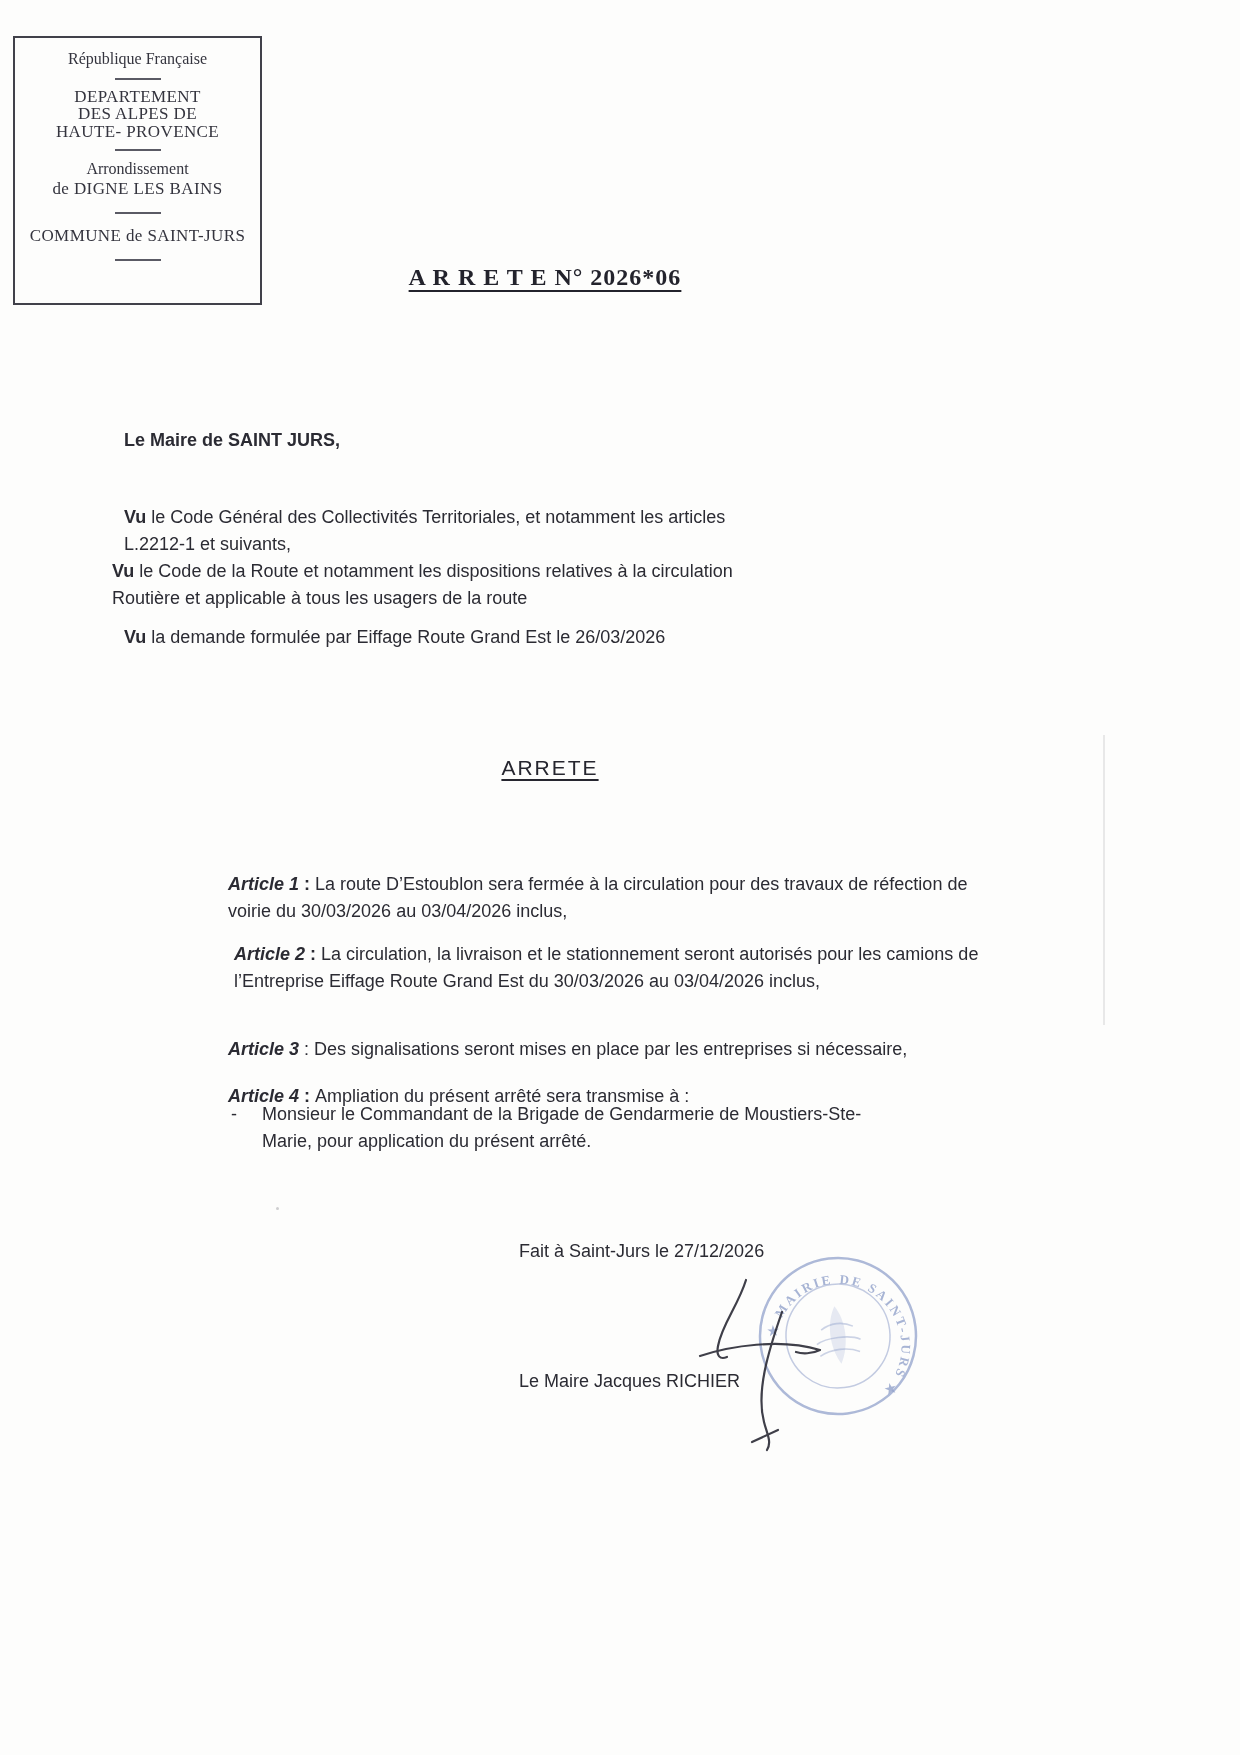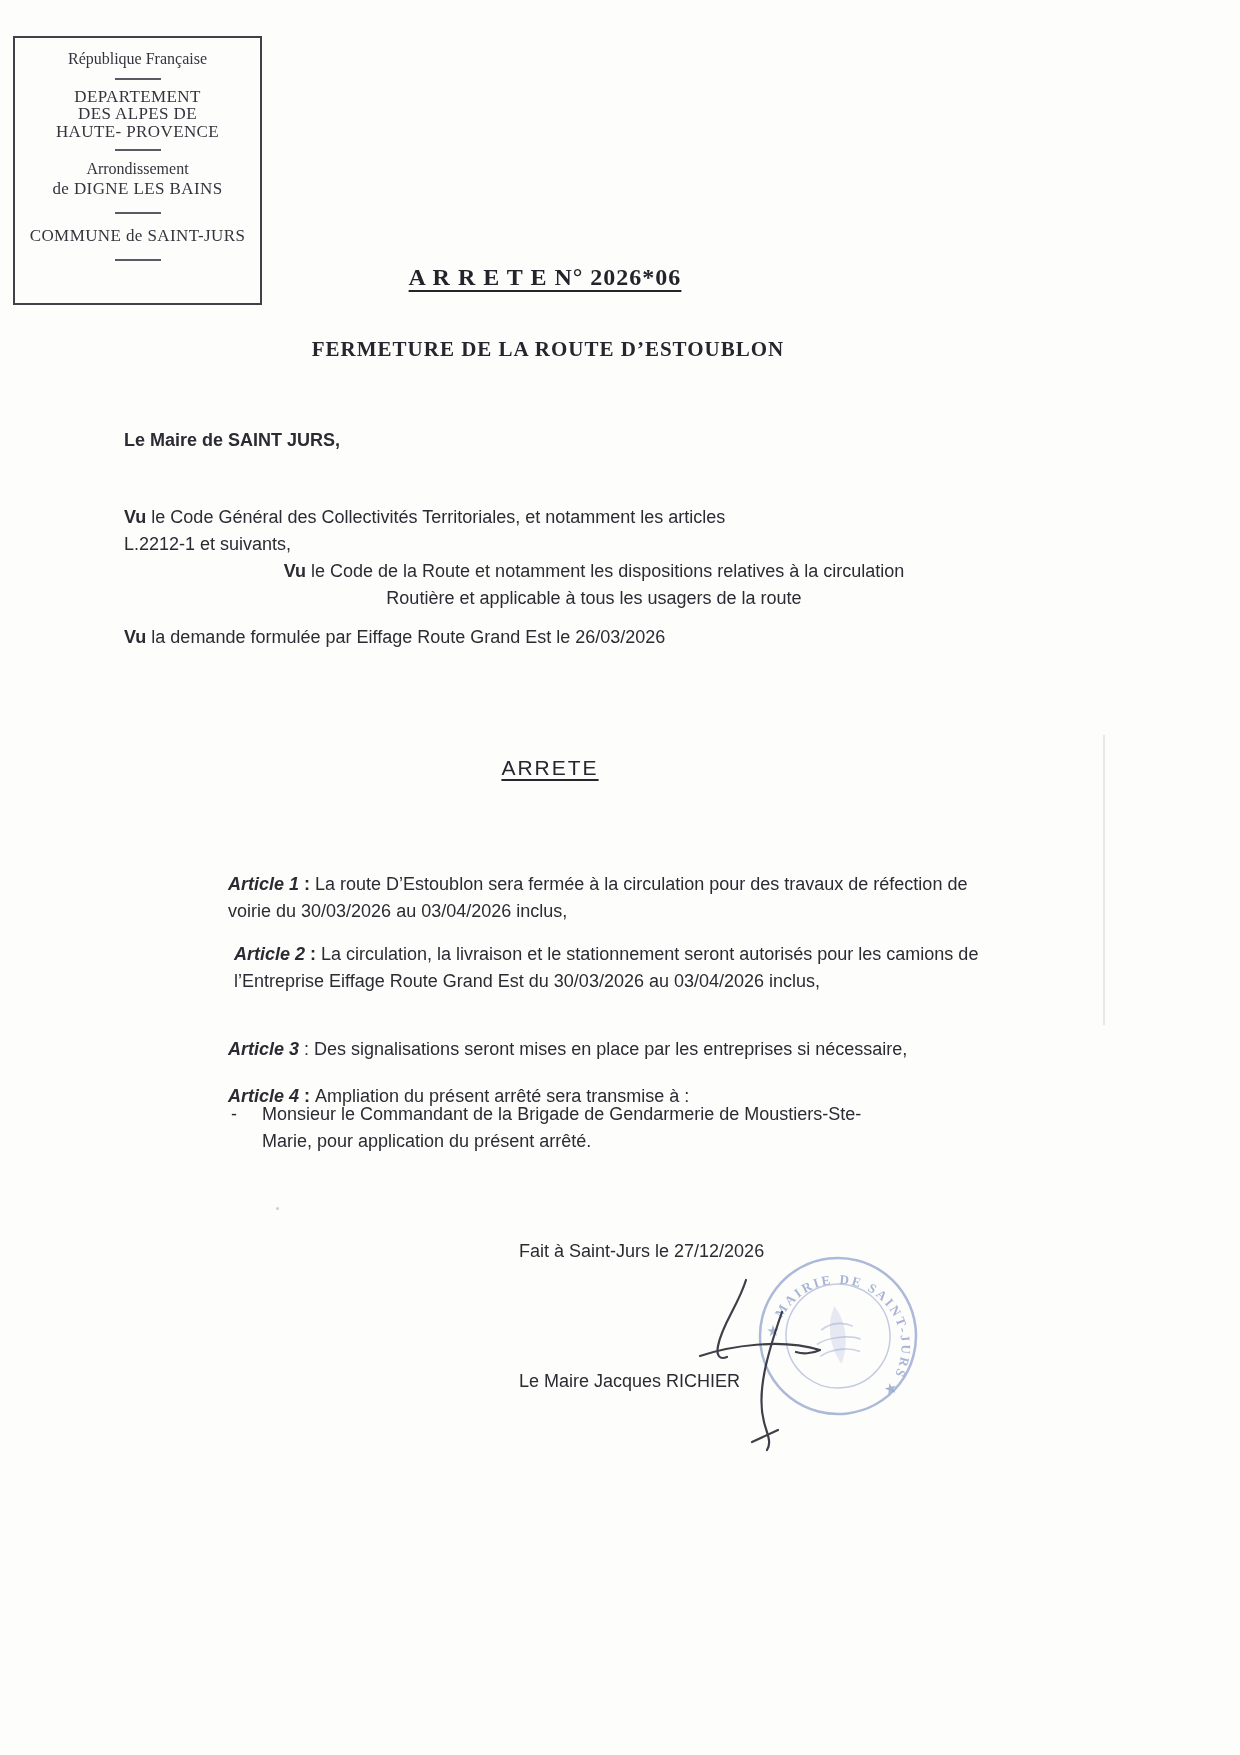--- a/index.html
+++ b/index.html
@@ -43,21 +43,21 @@
     left:0; top:756px; width:1100px; text-align:center;
     font-weight:normal; font-size:21px; letter-spacing:2px;
     text-decoration:underline; text-underline-offset:4px; color:#26262f;
   }
 
   
   .para { white-space:pre-line; font-size:18px; line-height:27px; width:940px; }
   .bold  { font-weight:bold;margin-top:48px; }
   .salutation { left:124px; top:430px; font-weight:bold; font-size:18px; }
   .vu1 { left:124px; top:477px; }
-  .vu2 { left:124px; top:531px;text-align:center; }
+  .vu2 { left:112px; top:531px; }
   .vu3 { left:124px; top:597px; }
   .considerant { left:124px; top:646px; }
 
   .article { padding-left:104px; text-indent:-104px; width:950px; }
   .article-label {
     font-weight:bold; font-style:italic;
     text-underline-offset:3px;
   }
   .article1 { left:124px; top:844px; }
   .article2 { left:130px; top:914px; }
@@ -102,21 +102,20 @@
     <div class="lh-caps lh-tight">HAUTE- PROVENCE</div>
     <hr class="lh-divider">
     <div class="lh-line">Arrondissement</div>
     <div class="lh-caps">de DIGNE LES BAINS</div>
     <hr class="lh-divider wide-gap">
     <div class="lh-caps">COMMUNE de SAINT-JURS</div>
     <hr class="lh-divider wide-gap">
   </div>
 
   <div class="abs doc-title serif">A R R E T E N° 2026*06</div>
-  <div class="abs doc-subtitle serif">FERMETURE DE LA ROUTE D’ESTOUBLON</div>
 
   <div class="abs salutation">Le Maire de SAINT JURS,</div>
 
   <p class="abs para vu1">
     <span class="bold">Vu</span><span> le Code Général des Collectivités Territoriales, et notamment les articles
 L.2212-1 et suivants,</span>
   </p>
   <p class="abs para vu2">
     <span class="bold">Vu</span><span> le Code de la Route et notamment les dispositions relatives à la circulation
 Routière et applicable à tous les usagers de la route</span>

